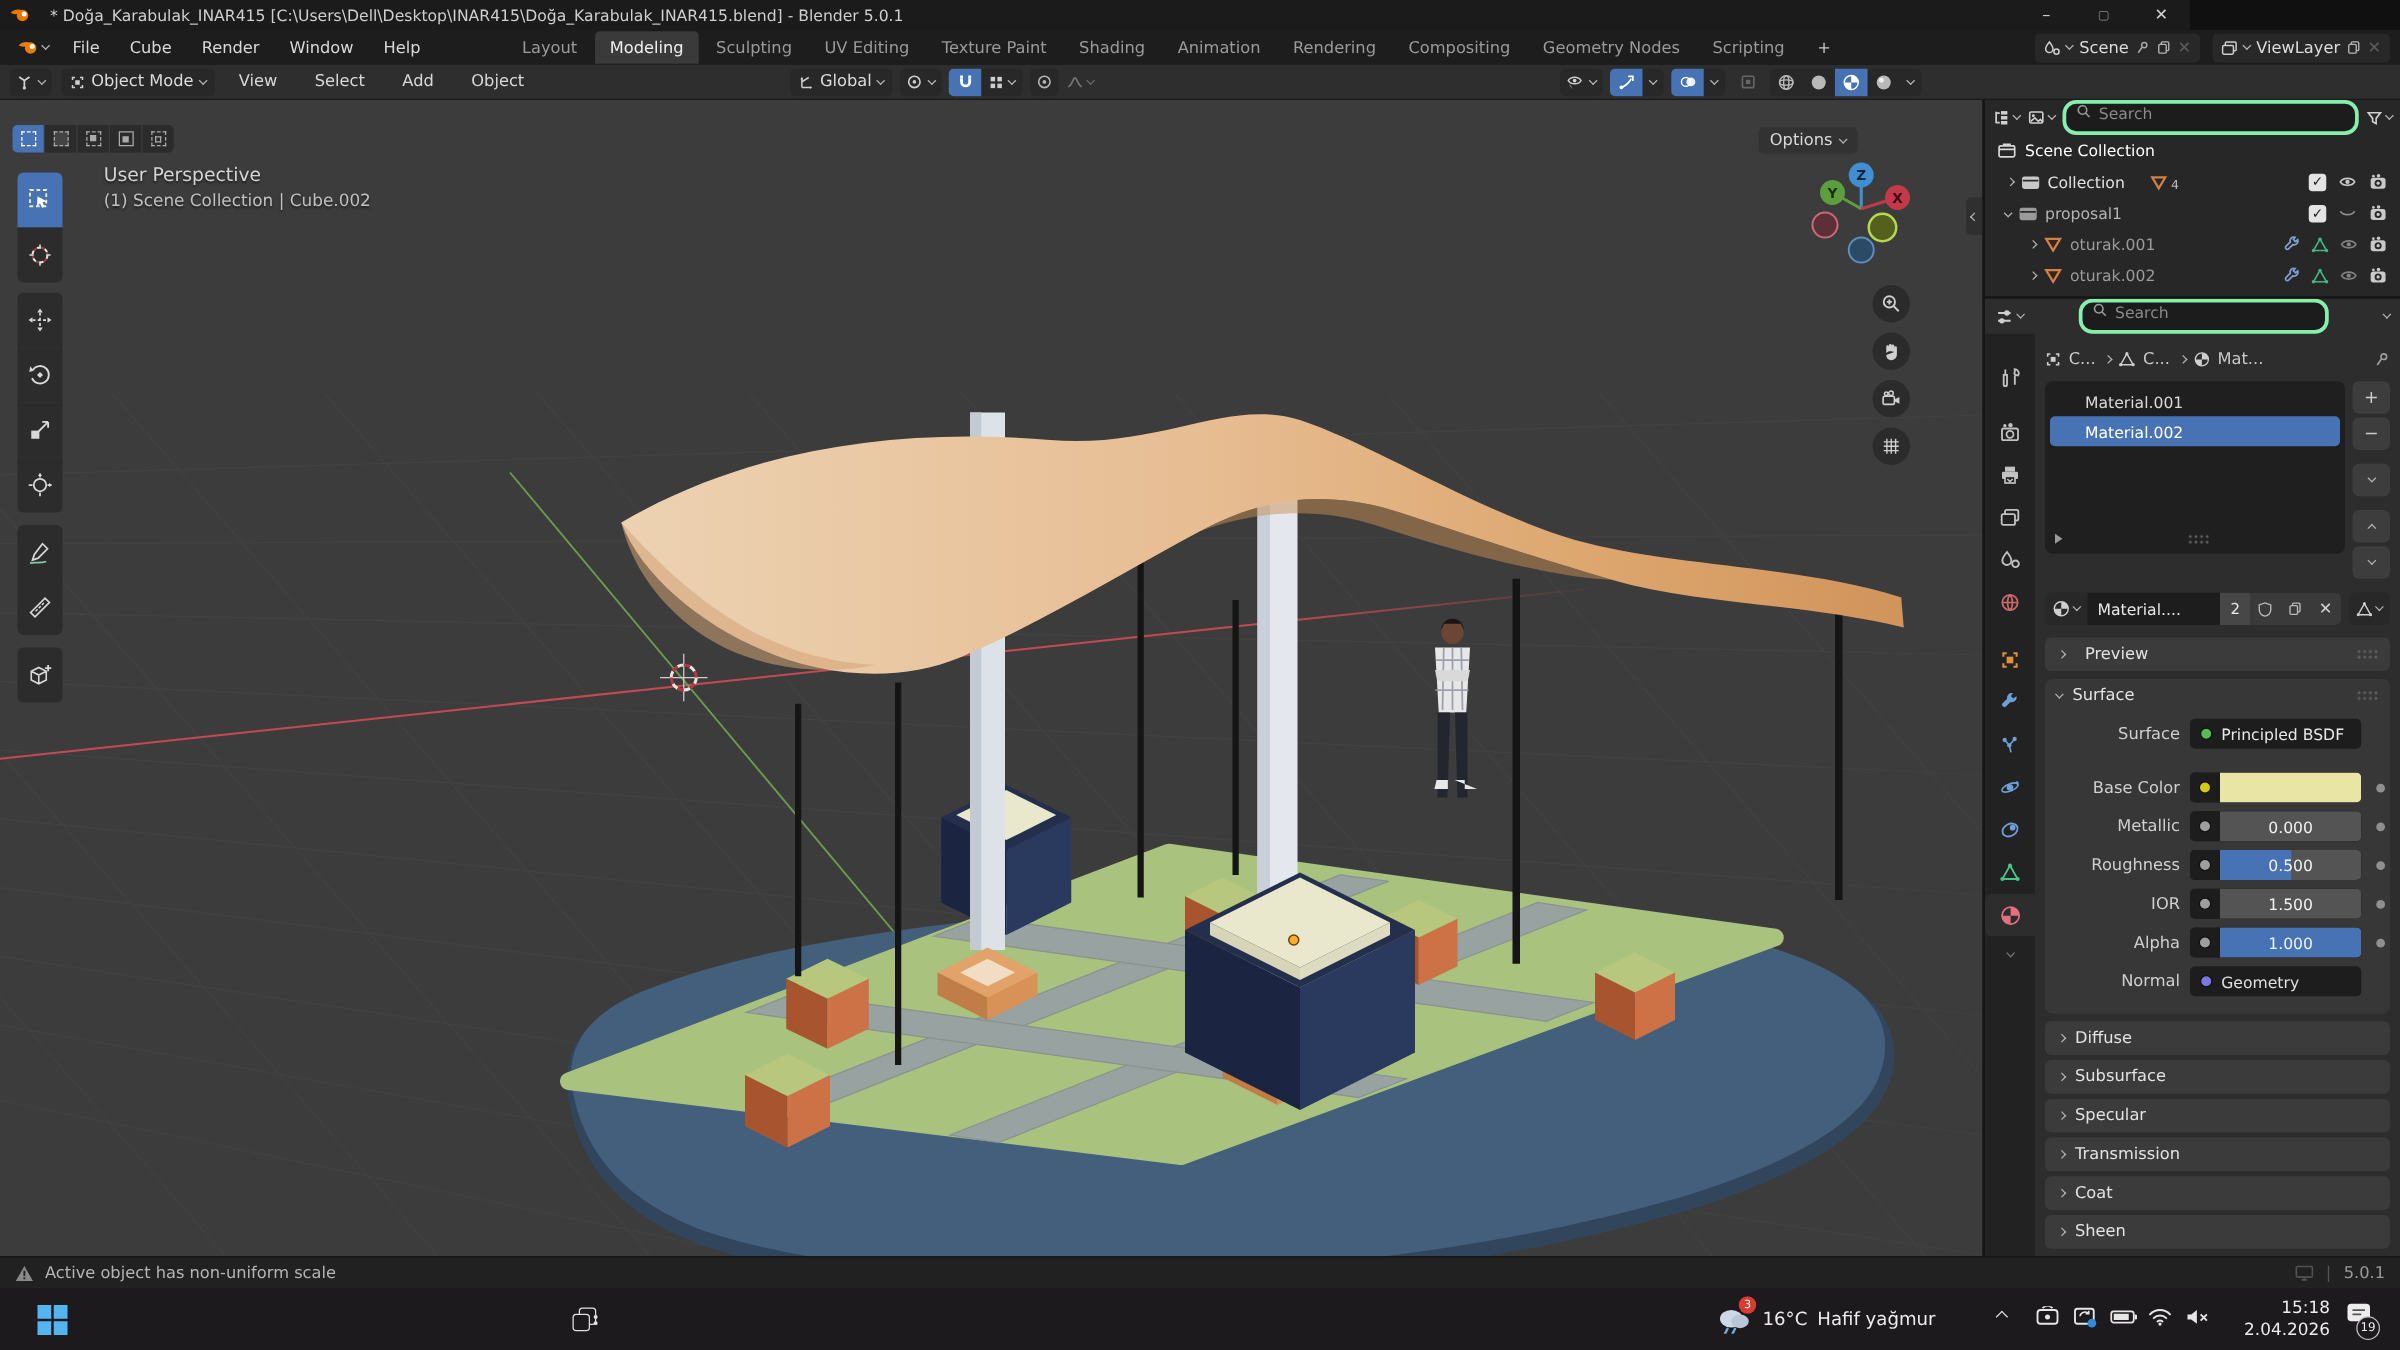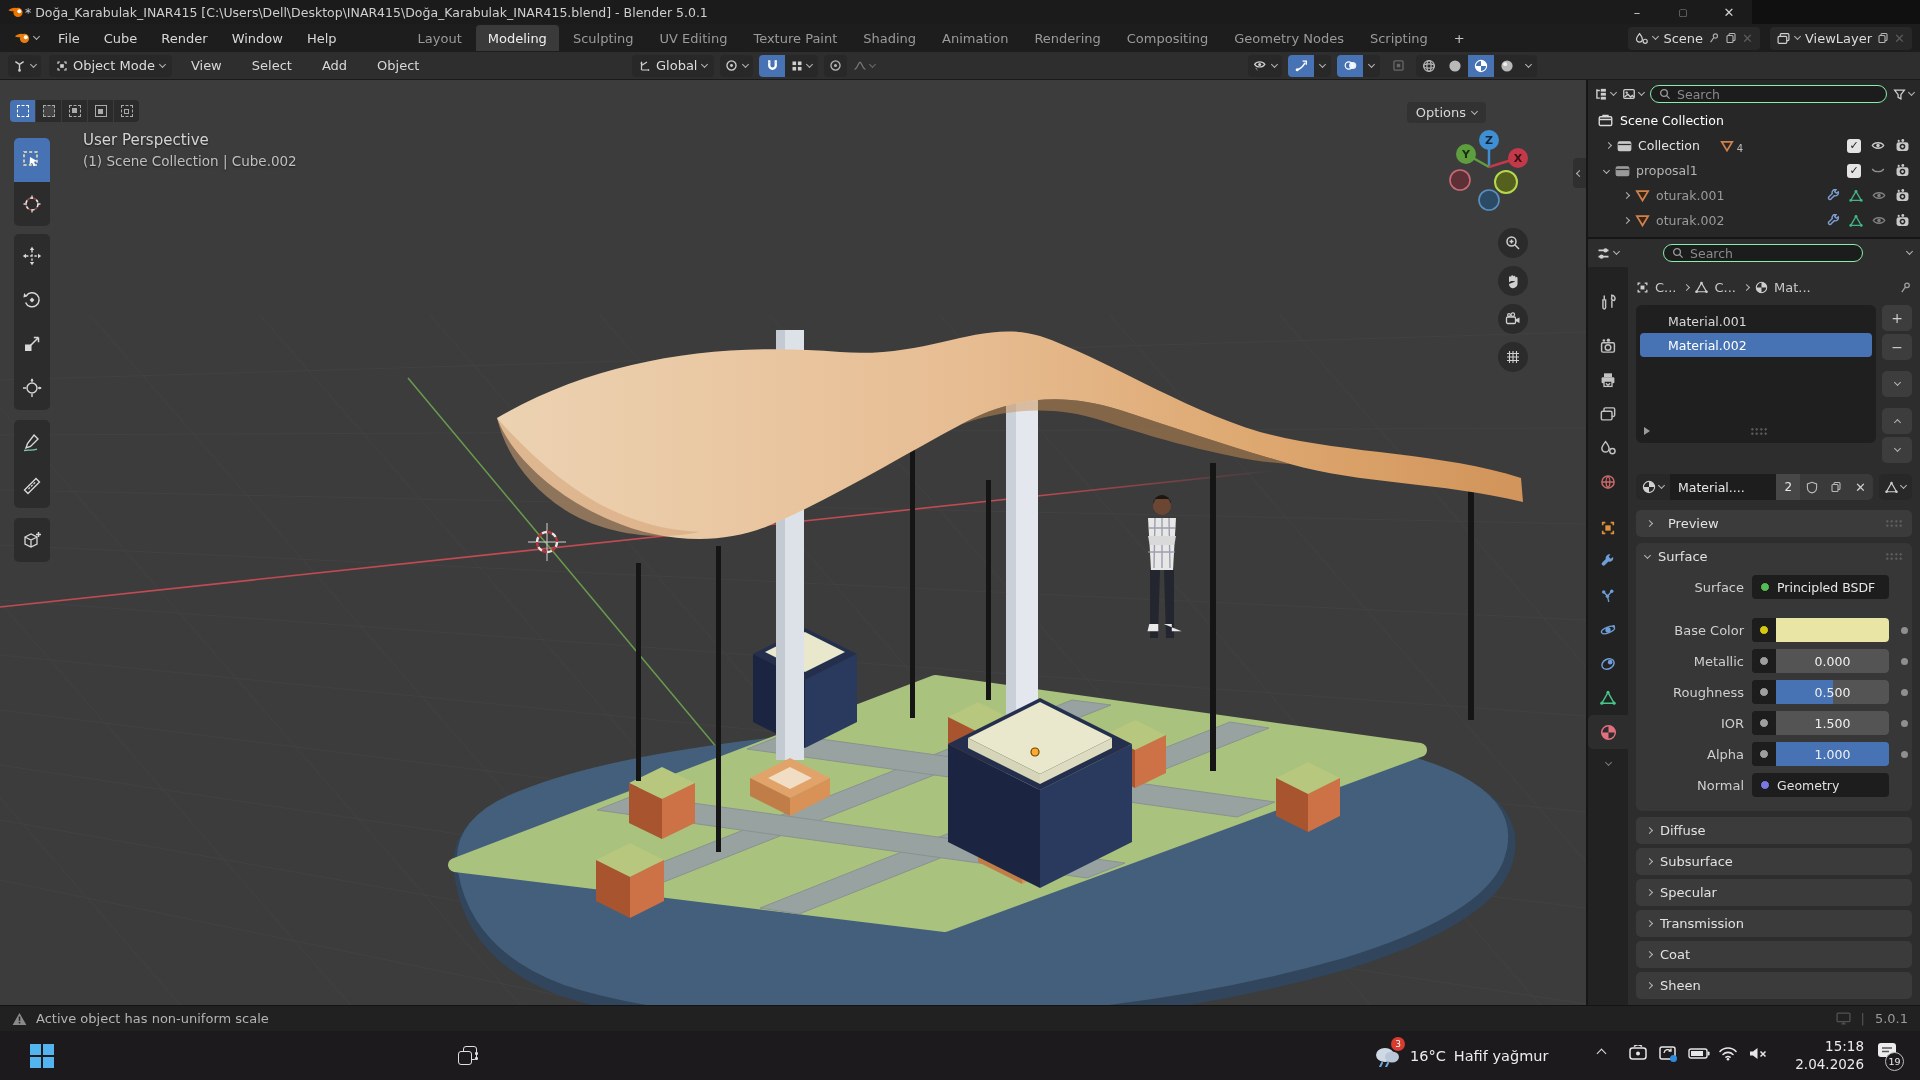--- a/index.html
+++ b/index.html
@@ -30,29 +30,29 @@
 .sliderarea{flex:1;background:#545454;position:relative;display:flex;align-items:center;justify-content:center;color:#f1f1f1;font-size:12.5px}
 .sliderfill{position:absolute;left:0;top:0;bottom:0;background:#4772b3}
 .slidertxt{position:relative;z-index:1}
 .deco{width:7px;height:7px;border-radius:50%;background:#8f8f8f;margin-left:12px;flex:none}
 .panelhdr{height:27px;background:#3b3b3b;border-radius:5px;display:flex;align-items:center;padding:0 9px;gap:8px;color:#e2e2e2;font-size:13px}
 .grip{width:18px;height:9px;background-image:radial-gradient(circle,#606060 1px,transparent 1.3px);background-size:4.5px 4.5px;margin-left:auto}
 .tabicon{width:38px;height:34px;display:flex;align-items:center;justify-content:center}
 .tray-ic{color:#e6e6e6;display:flex;align-items:center;justify-content:center}
 .appslot{width:44px;height:44px;border-radius:6px;display:flex;align-items:center;justify-content:center;position:relative}
 input{font-family:inherit}
-.searchpill{background:#1c1c1c;border:1px solid #86efac;border-radius:11px;height:18px;display:flex;align-items:center;padding:0 8px;gap:6px}
+.searchpill{background:#1c1c1c;border:3px solid #86efac;border-radius:11px;height:28px;display:flex;align-items:flex-start;padding:0 8px;gap:6px}
 .searchpill input{background:transparent;border:0;outline:0;color:#cfcfcf;font-size:12.5px;width:100%}
 .searchpill input::placeholder{color:#8a8a8a}
 .sidebtn{width:30px;height:26px;background:#3d3d3d;border-radius:5px;display:flex;align-items:center;justify-content:center;color:#ccc;margin-bottom:3px;font-size:14px}
 </style>
 </head>
 <body>
 
-<div class="ab row" style="left:0;top:0;width:1752px;height:24px;background:#1b1b1b;padding-left:8px;gap:1px">
+<div class="ab row" style="left:0;top:0;width:1752px;height:24px;background:#1b1b1b;padding-left:8px;gap:16px">
   <svg class="ic" width="16" height="14" viewBox="0 0 16 14">
       <circle cx="10" cy="7.4" r="4.6" fill="#ea7600"></circle>
       <circle cx="11.3" cy="6.2" r="2" fill="#fff"></circle>
       <path d="M.5 5.2 C3 2.6 7 2 9.6 3.4 L6.4 6 C4.2 6.8 2 6.2 .5 5.2 Z" fill="#ea7600"></path>
     </svg>
   <span style="font-size:12.5px;color:#cfcfcf">* Doğa_Karabulak_INAR415 [C:\Users\Dell\Desktop\INAR415\Doğa_Karabulak_INAR415.blend] - Blender 5.0.1</span>
   <div class="row" style="margin-left:auto;height:100%">
     <div style="width:46px;text-align:center;color:#cfcfcf">–</div>
     <div style="width:46px;text-align:center;color:#8a8a8a;font-size:10px">▢</div>
     <div style="width:46px;text-align:center;color:#cfcfcf">✕</div>

